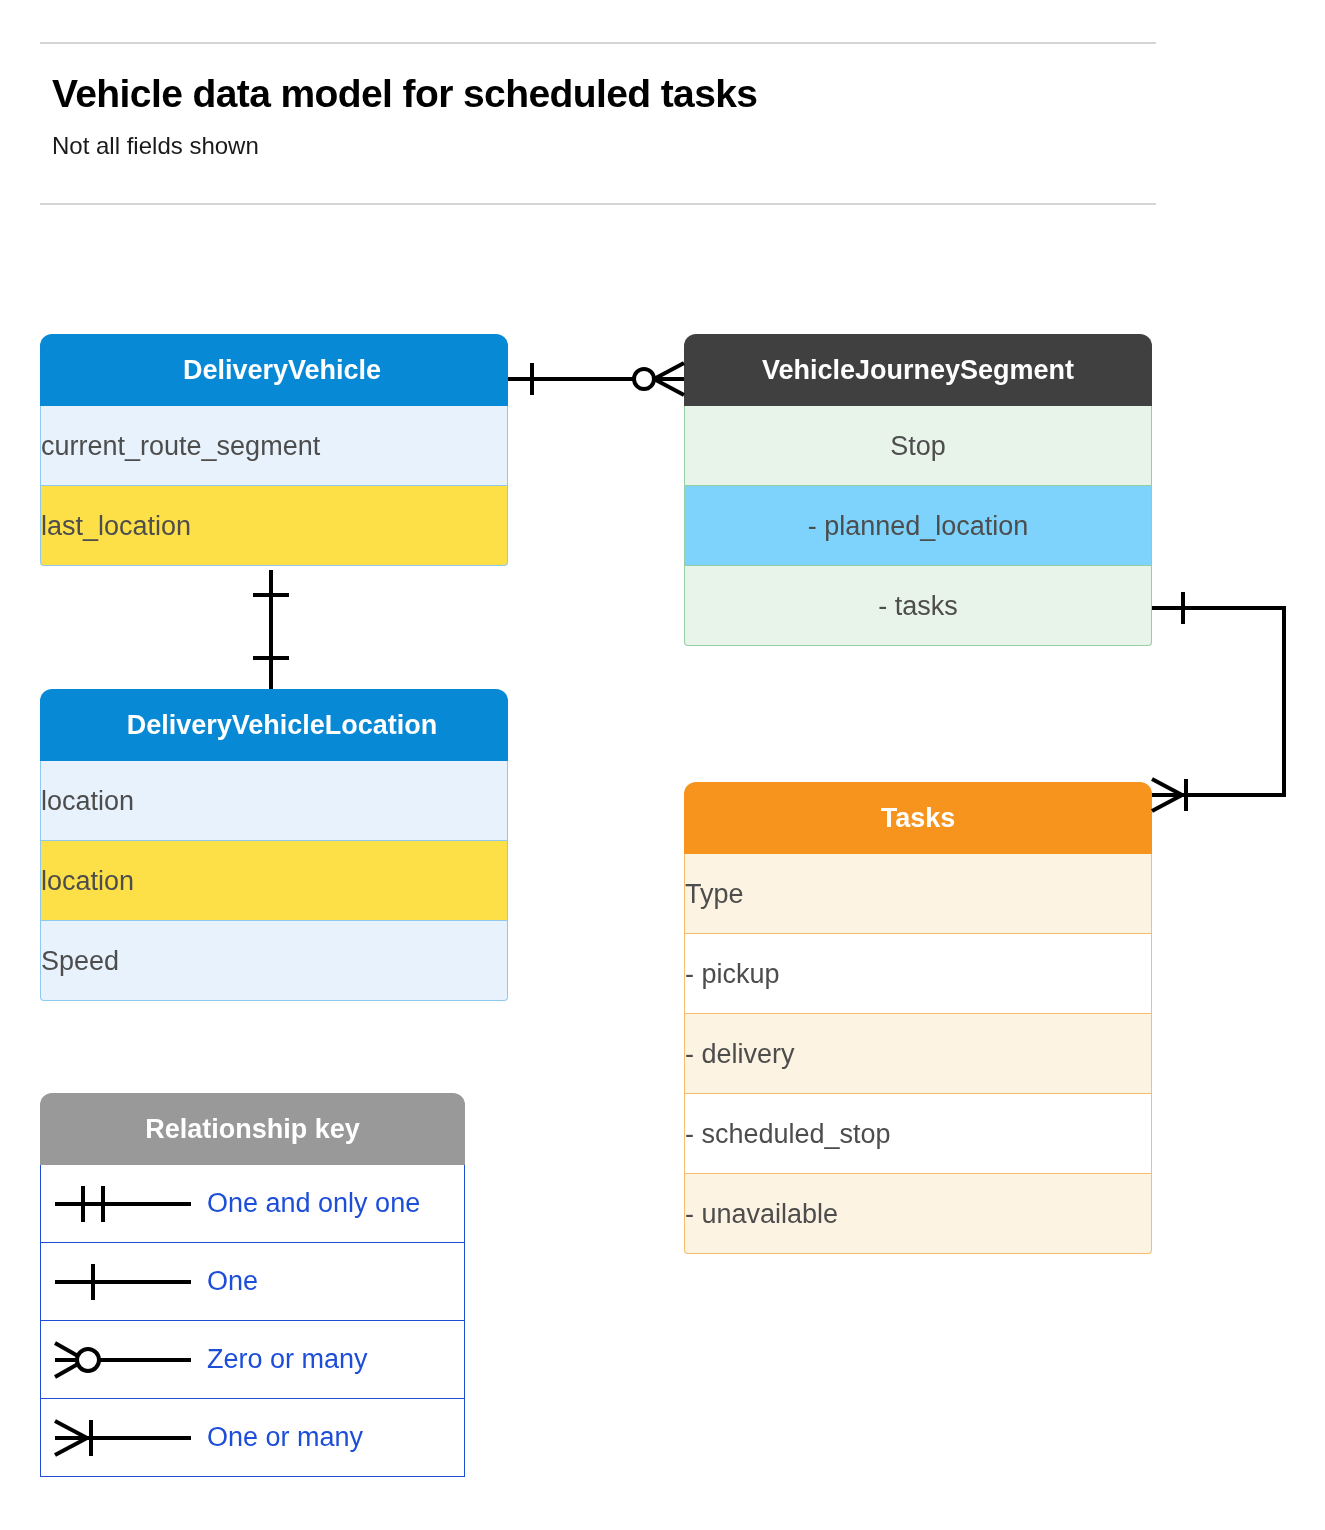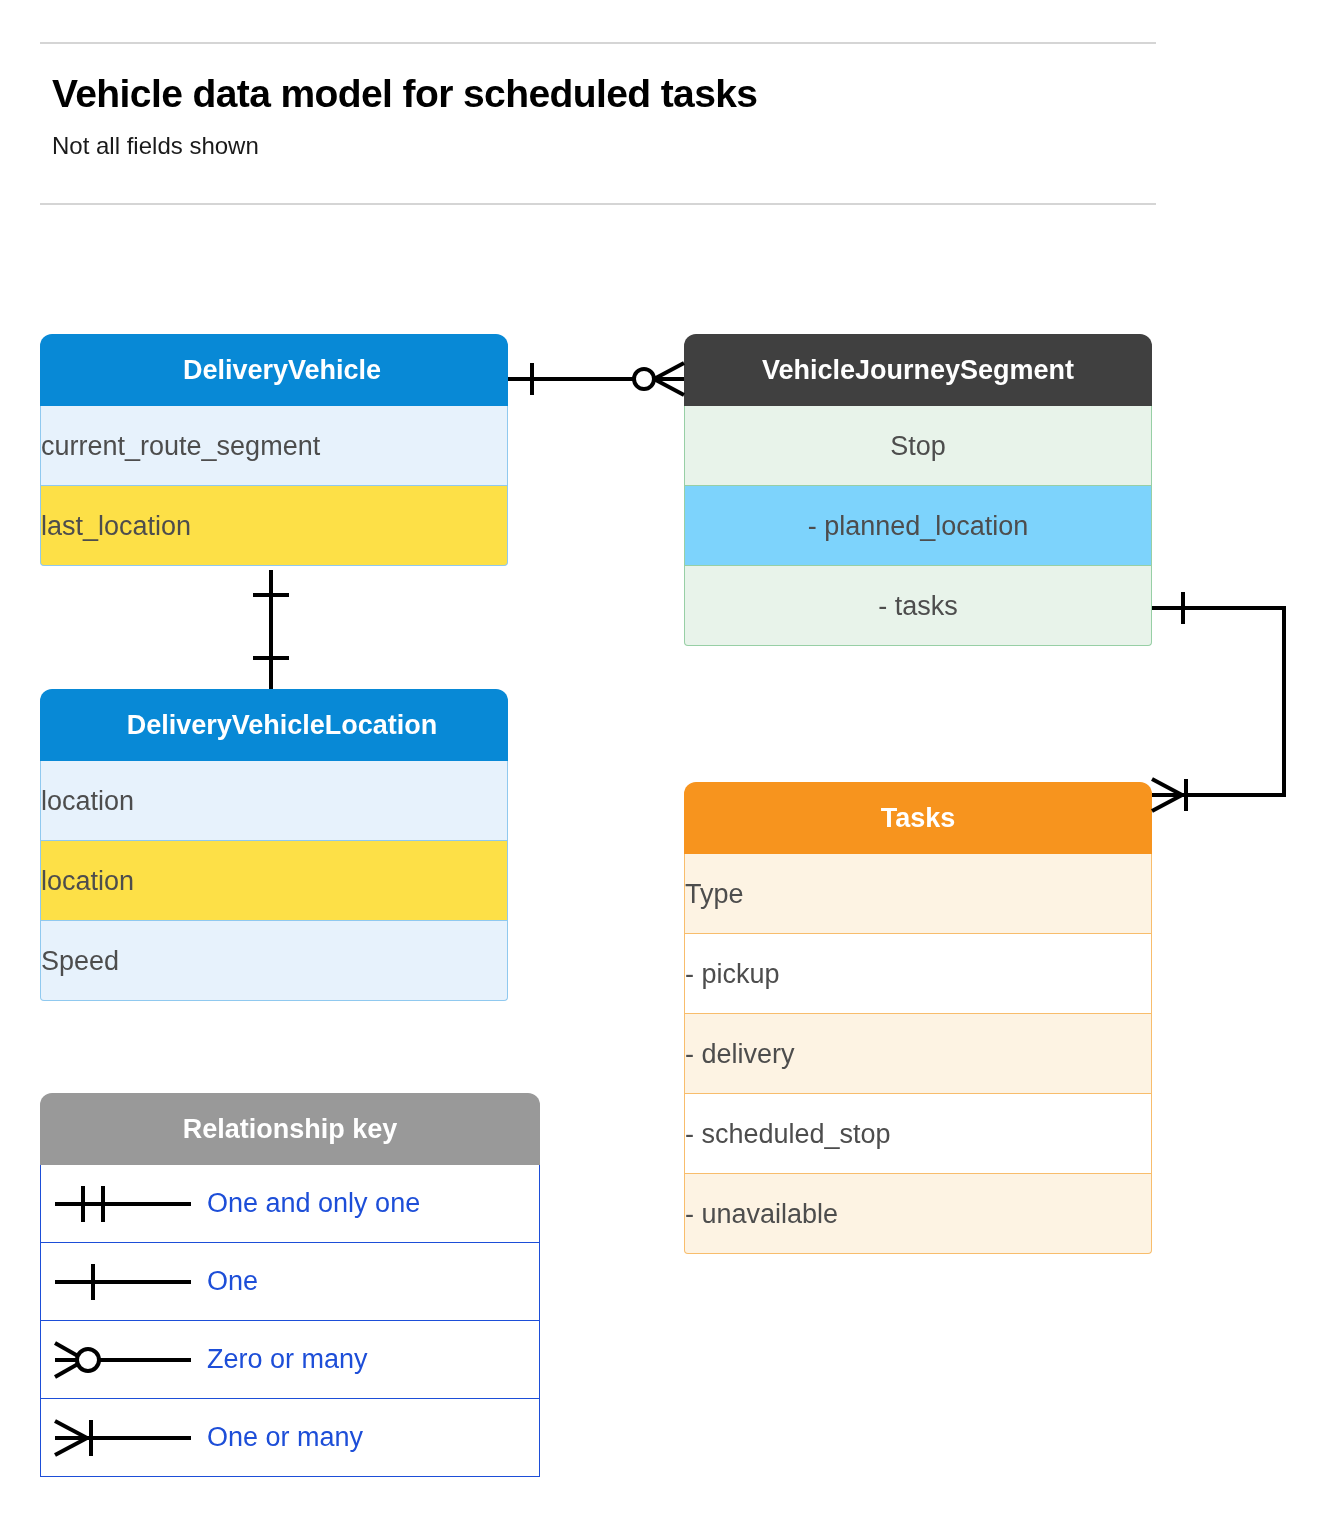--- a/index.html
+++ b/index.html
@@ -93,21 +93,21 @@
   .t-orange .entity-row.tint  { background: #fdf3e3; }
   .t-orange .entity-row.plain { background: #ffffff; }
   
   .t-gray  .entity-header { background: #999999; }
 
   
   #entity-delivery-vehicle          { left: 40px;  top: 334px; width: 468px; }
   #entity-delivery-vehicle-location { left: 40px;  top: 689px; width: 468px; }
   #entity-vehicle-journey-segment   { left: 684px; top: 334px; width: 468px; }
   #entity-tasks                     { left: 684px; top: 750px; width: 468px; margin-top: 32px; }
-  #relationship-key                 { left: 40px;  top: 1093px; width: 500px; }
+  #relationship-key                 { left: 40px;  top: 1093px; width: 425px; }
 
   
   .legend-row {
     box-sizing: border-box;
     height: 78px;
     font-size: 27px;
     color: #1d4ed8;
     border-style: solid;
     border-width: 0 1px 1px 1px;
     display: flex;

